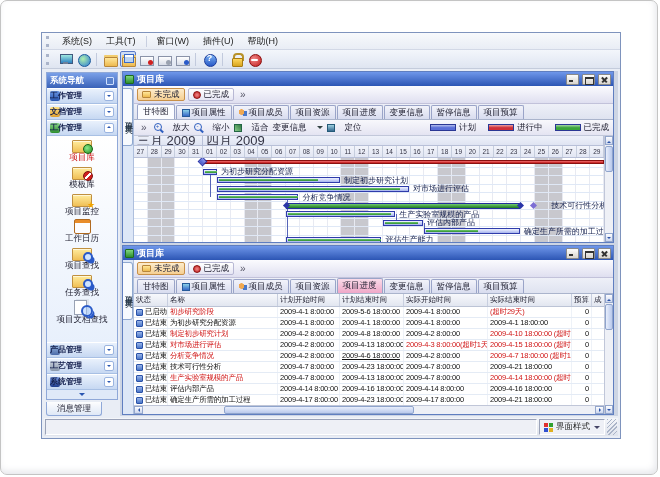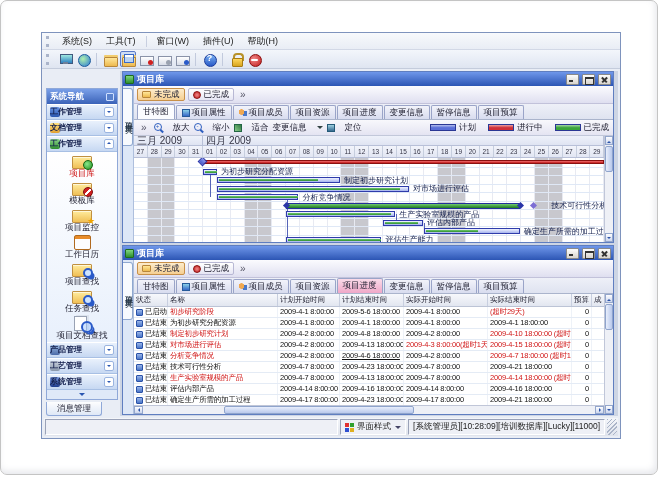--- a/index.html
+++ b/index.html
@@ -26,21 +26,21 @@
   .m-red::after{background:#d02020}.m-gray::after{background:#9aa2b0}.m-blue::after{background:#2a5ac8}
   .ic-help::before{left:2px;top:2px;width:11px;height:11px;border-radius:50%;background:linear-gradient(#7ab0f0,#2a5ac8);border:1px solid #1a3a9a}
   .ic-help::after{content:"?";left:0;top:1px;width:15px;text-align:center;color:#fff;font-size:9px;font-weight:bold}
   .ic-lock::before{left:4px;top:1px;width:7px;height:6px;border:2px solid #b8922a;border-bottom:none;border-radius:4px 4px 0 0}
   .ic-lock::after{left:3px;top:6px;width:9px;height:7px;background:linear-gradient(#ffd75e,#d8a51e);border:1px solid #a87c14;border-radius:1px}
   .ic-logout::before{left:2px;top:2px;width:11px;height:11px;border-radius:50%;background:radial-gradient(circle at 4px 4px,#f08a8a,#c01818);border:1px solid #8a0f0f}
   .ic-logout::after{left:4px;top:7px;width:7px;height:2px;background:#fff;border-radius:1px}
   
   .main{position:absolute;left:2px;right:2px;top:38px;bottom:22px}
   
-  .sidebar{position:absolute;left:2px;top:17px;bottom:16px;width:72px;border:1px solid #8fa8d8;background:#eef4fc;display:flex;flex-direction:column;overflow:hidden}
+  .sidebar{position:absolute;left:2px;top:1px;bottom:16px;width:72px;border:1px solid #8fa8d8;background:#eef4fc;display:flex;flex-direction:column;overflow:hidden}
   .sbh{flex:0 0 15px;background:linear-gradient(#7aa0e8,#3a62b8);color:#fff;font-size:8.5px;font-weight:bold;display:flex;align-items:center;padding:0 3px}
   .pin{width:8px;height:8px;margin-left:auto;border:1px solid #cfe0ff;border-radius:1px;background:#5a82cc}
   .grp{flex:0 0 16px;background:linear-gradient(#e9f1fc,#c6d8f2);border-top:1px solid #fff;border-bottom:1px solid #a8c0e4;display:flex;align-items:center;gap:3px;padding:0 3px;font-size:8.5px;color:#1c4a9c;font-weight:bold;white-space:nowrap}
   .gico{width:10px;height:10px;border-radius:2px;flex:0 0 auto}
   [data-name="work-group-icon"]{background:linear-gradient(#6a96e4,#2a56b0)}
   [data-name="docs-group-icon"]{background:linear-gradient(#ffe080,#e0a030)}
   [data-name="projects-group-icon"]{background:linear-gradient(#8ad48a,#2e8f2e)}
   [data-name="products-group-icon"]{background:linear-gradient(#9ab8e0,#4a6aa8)}
   [data-name="craft-group-icon"]{background:linear-gradient(#c8d0dc,#8a98ac)}
   [data-name="system-group-icon"]{background:linear-gradient(#7a9ae0,#1c3a8c)}
@@ -103,21 +103,21 @@
   .magi.minus::before{content:"-"}
   .magi::after{content:"";position:absolute;left:6px;top:6.5px;width:3.5px;height:1.5px;background:#3060c0;transform:rotate(45deg)}
   .fiticon{width:8px;height:8px;background:linear-gradient(45deg,#88cc88,#337a44);border:1px solid #264}
   .locicon{width:8px;height:8px;background:linear-gradient(#9ed0e0,#366a90);border:1px solid #245a78}
   .caret{border:3px solid transparent;border-top-color:#344;margin-top:3px}
   .lgd{display:flex;align-items:center;gap:3px;margin-left:8px;white-space:nowrap}
   .sw{width:26px;height:7px;border:1px solid #2a3794;background-image:linear-gradient(rgba(255,255,255,.55),rgba(255,255,255,0) 55%)}
   .spacer{flex:1}
   .chartwrap{flex:1;display:flex;min-height:0}
   .chartmain{flex:1;display:flex;flex-direction:column;min-width:0;background:#fff}
-  .gmonths{flex:0 0 10px;display:flex;background:linear-gradient(#eef1fa,#dfe4f2);border-bottom:1px solid #b8c0d8;font-size:10px;color:#334;line-height:9px}
+  .gmonths{flex:0 0 10px;display:flex;background:linear-gradient(#eef1fa,#dfe4f2);border-bottom:1px solid #b8c0d8;font-size:13px;color:#334;line-height:9px}
   .gm{border-right:1px solid #b8c0d8;padding-left:3px;overflow:hidden;white-space:nowrap}
   .gdays{flex:0 0 11px;display:flex;background:linear-gradient(#f2f4fb,#e2e6f3);border-bottom:1px solid #b8c0d8;font-size:6.5px;color:#334}
   .gd{flex:1;border-right:1px solid #c6cede;text-align:center;line-height:11px;overflow:hidden}
   .gbody{flex:1;position:relative;overflow:hidden;background:#fff}
   .gcol{position:absolute;top:0;bottom:0;border-right:1px solid #e8eaf2}
   .gcol.wk{background:#c8c8ce}
   .rline{position:absolute;left:0;right:0;height:1px;background:#dfe8f6}
   .gconn{position:absolute;width:1px;background:#5664b8}
   .gred{position:absolute;height:4px;background:linear-gradient(#f07070,#c01818);border:1px solid #8a1010}
   .gbar{position:absolute;height:6px;border:1px solid #2f3cab;background:linear-gradient(#f0f3ff,#a6b4ee)}
@@ -702,17 +702,16 @@
       <div class="scell" data-name="ui-style-selector">
         <span class="sgrid" data-name="style-grid-icon">
             <i></i>
             <i></i>
             <i></i>
             <i></i>
           </span>
         <span data-name="ui-style-label">界面样式</span>
         <span class="scaret" data-name="chevron-down-icon"></span>
       </div>
-      <div class="scell" data-name="session-info">[系统管理员][10:28:09][培训数据库][Lucky][11000]</div>
       <div class="sgripc" data-name="resize-grip"></div>
     </div>
   </div>
 </div>
 
 </body></html>

